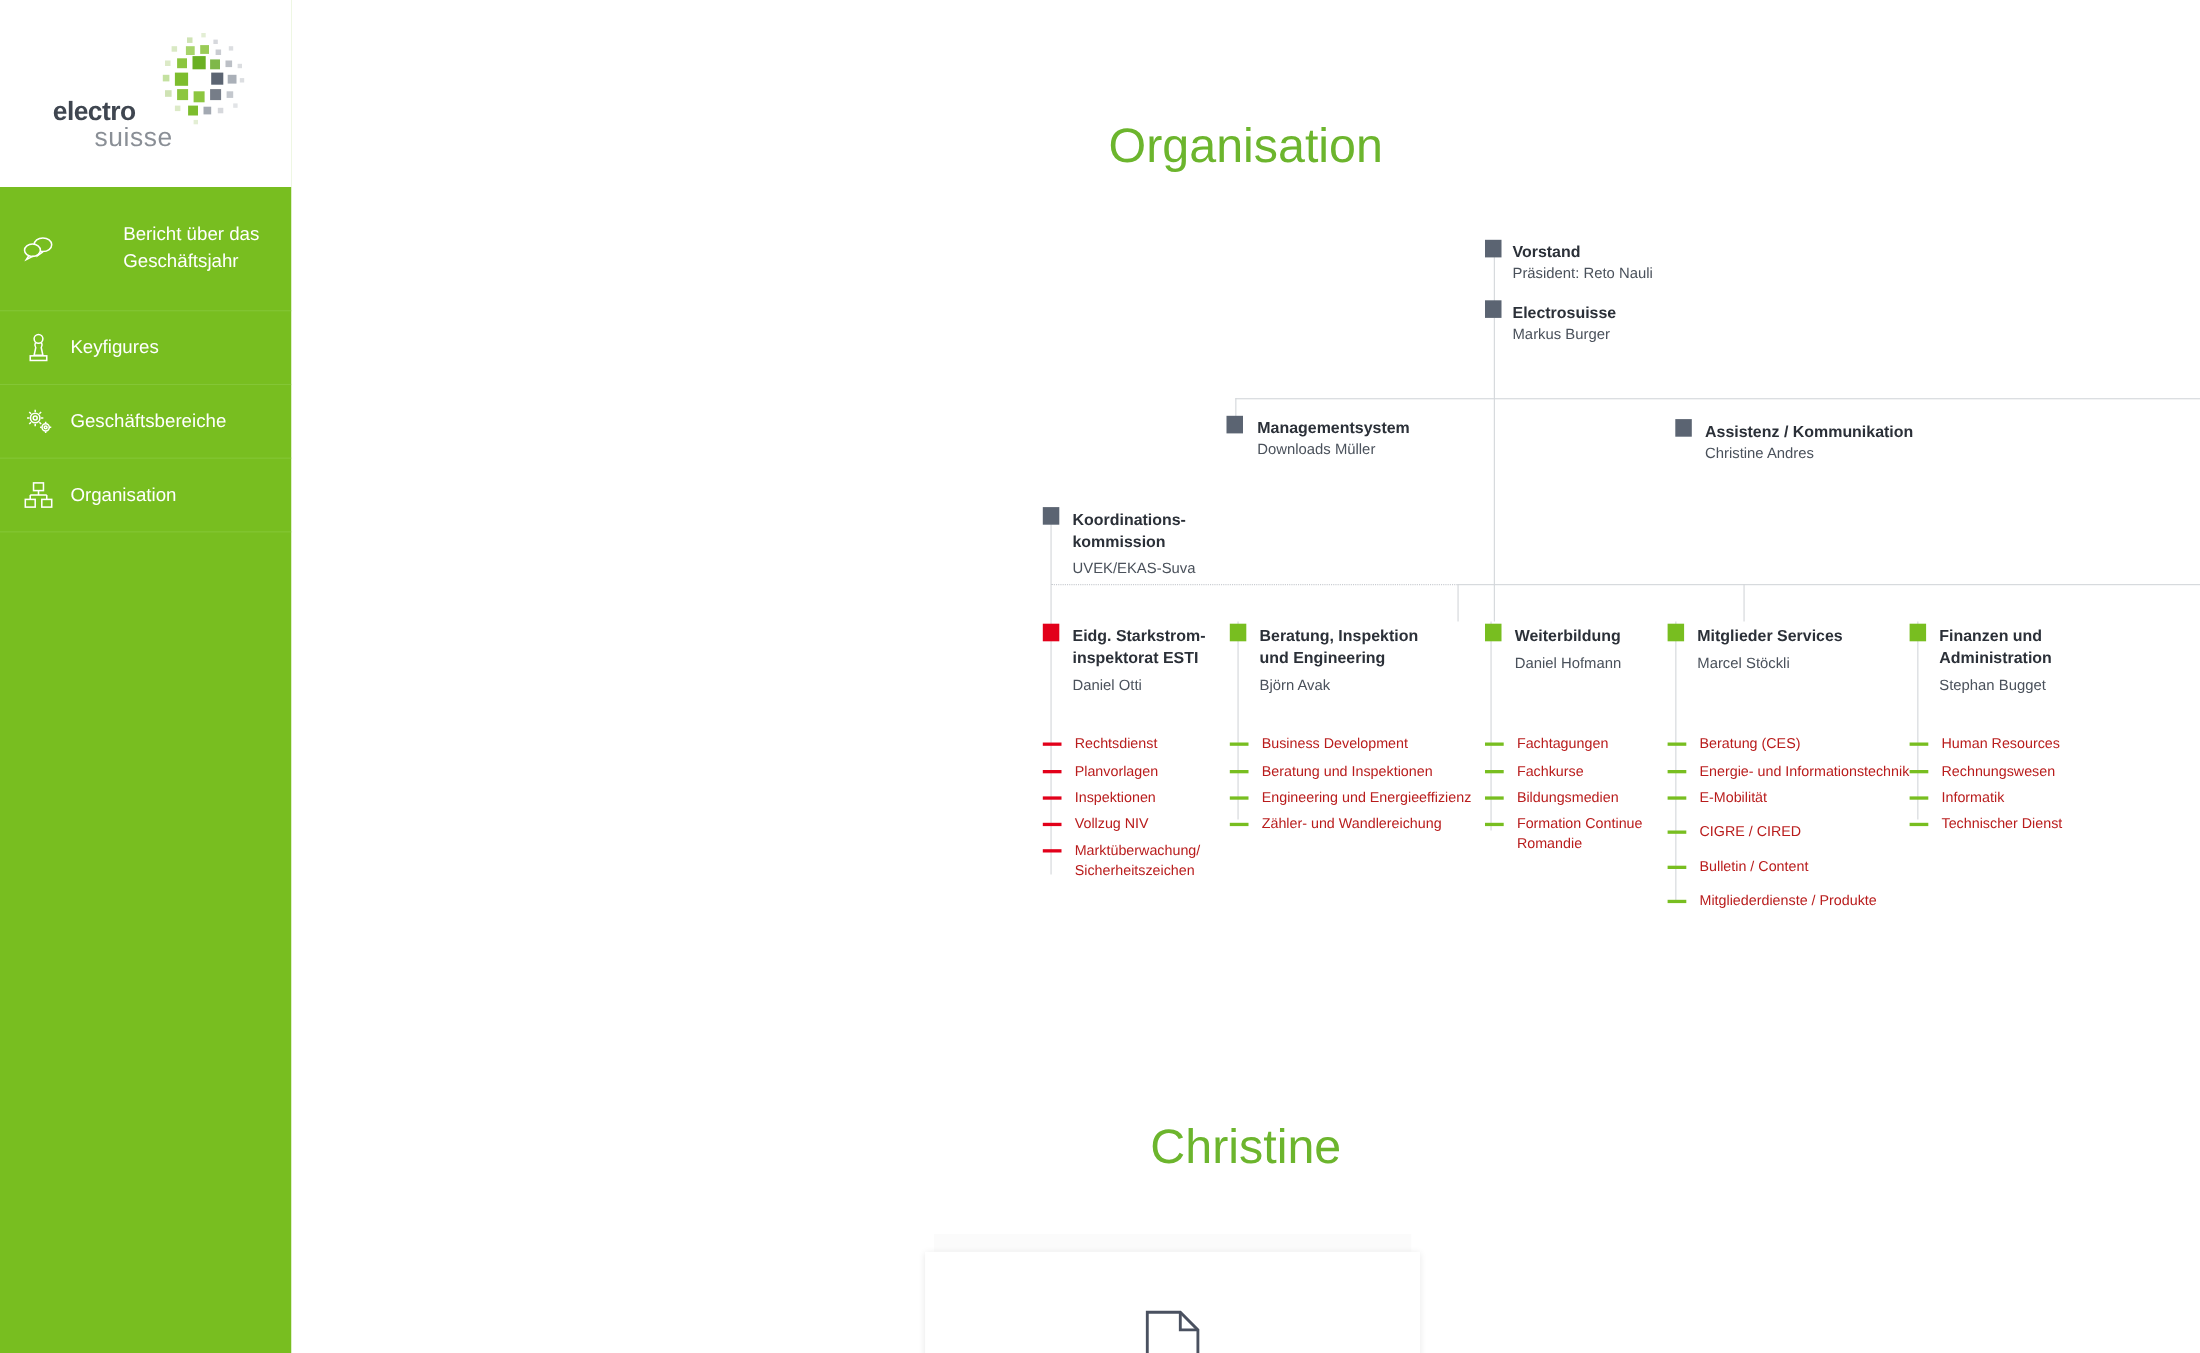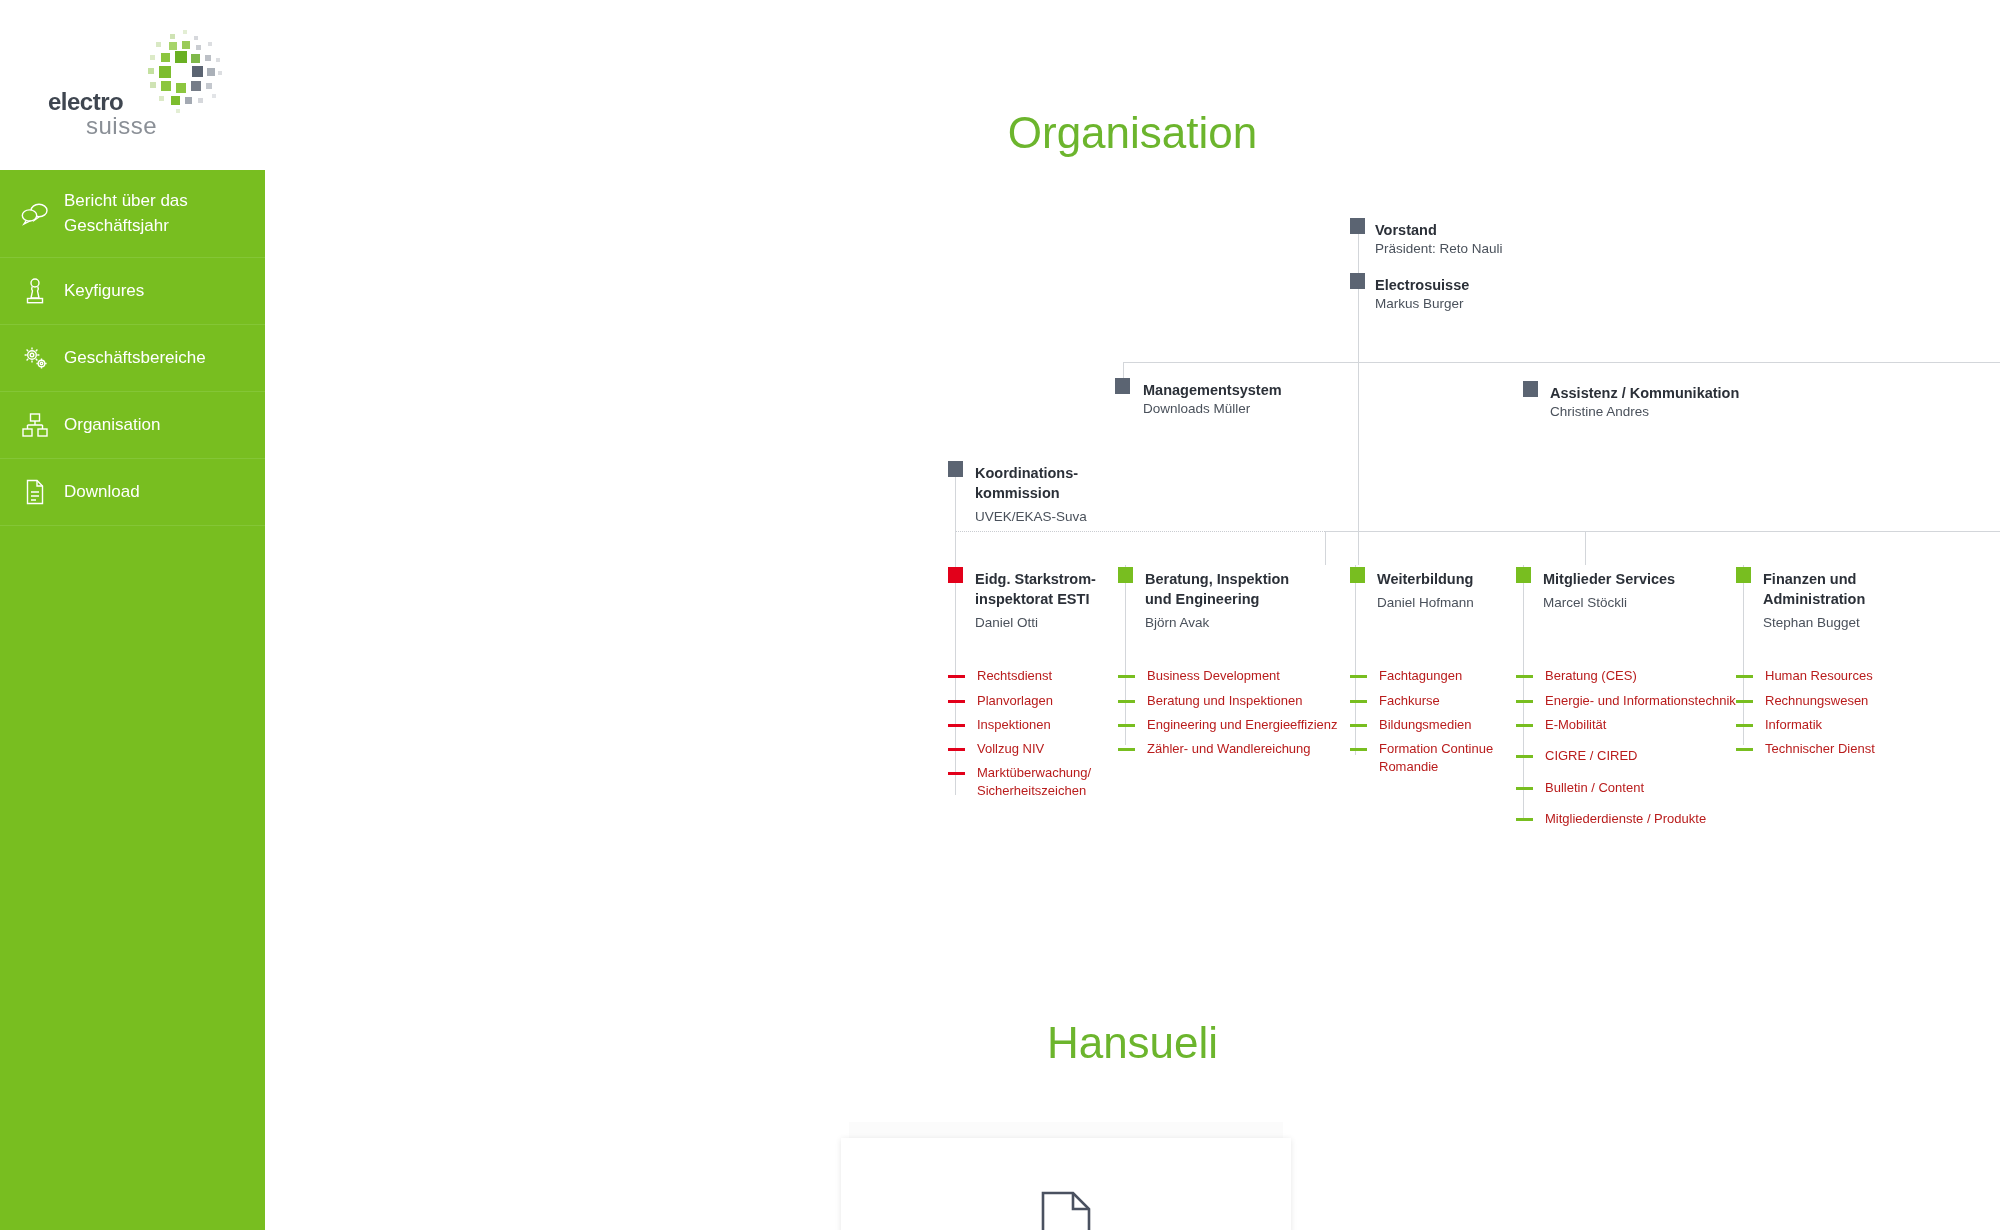--- a/index.html
+++ b/index.html
@@ -68,21 +68,21 @@
   .nav-item .nav-icon {
     width: 34px;
     min-width: 34px;
     height: 34px;
     margin-right: 12px;
     display: flex;
     align-items: center;
     justify-content: center;
   }
   .nav-item .nav-label { line-height: 1.45; }
-  .nav-item.tall { height: 88px; }
+  .nav-item.tall { height: 113px; gap: 48px; }
   .nav-item.std { height: 67px; }
 
   
   #main {
     position: absolute;
     left: 265px; top: 0;
     width: 1735px;
     height: 1230px;
     background: #fff;
   }
@@ -279,30 +279,20 @@
       <svg width="28" height="26" viewBox="0 0 28 26" fill="none" stroke="#ffffff" stroke-width="1.4">
         <rect x="9.5" y="2" width="9" height="7"></rect>
         <rect x="2" y="17" width="9" height="7"></rect>
         <rect x="17" y="17" width="9" height="7"></rect>
         <path d="M14 9 L14 13 M6.5 13 L21.5 13 M6.5 13 L6.5 17 M21.5 13 L21.5 17"></path>
       </svg>
     </span>
     <span class="nav-label">Organisation</span>
   </div>
 
-  <div class="nav-item std">
-    <span class="nav-icon">
-      <svg width="24" height="28" viewBox="0 0 24 28" fill="none" stroke="#ffffff" stroke-width="1.4">
-        <path d="M4.5 2.5 L14 2.5 L19.5 8 L19.5 25.5 L4.5 25.5 Z"></path>
-        <path d="M14 2.5 L14 8 L19.5 8"></path>
-        <path d="M8 14 L16 14 M8 18 L16 18 M8 22 L13 22"></path>
-      </svg>
-    </span>
-    <span class="nav-label">Download</span>
-  </div>
 
 </div>
 
 <div id="main">
 
   <div class="section-title" id="title-organisation">Organisation</div>
 
   <div id="org-chart">
 
     <div class="vline" style="left:1093px; top:232px; height:300px;"></div>
@@ -404,21 +394,21 @@
     <div class="leaf" style="left:1500px; top:667px;">Human Resources</div>
     <div class="dash green" style="left:1471px; top:700px;"></div>
     <div class="leaf" style="left:1500px; top:692px;">Rechnungswesen</div>
     <div class="dash green" style="left:1471px; top:724px;"></div>
     <div class="leaf" style="left:1500px; top:716px;">Informatik</div>
     <div class="dash green" style="left:1471px; top:748px;"></div>
     <div class="leaf" style="left:1500px; top:740px;">Technischer Dienst</div>
 
   </div>
 
-  <div class="section-title" id="title-downloads">Hansueli</div>
+  <div class="section-title" id="title-downloads">Christine</div>
 
   <div id="downloads-area">
     <div class="dl-card-shadowtop"></div>
     <div class="dl-card">
       <span class="dl-doc-icon">
         <svg width="52" height="62" viewBox="0 0 52 62" fill="none" stroke="#4a5160" stroke-width="2.6">
           <path d="M3 3 L33 3 L49 19 L49 59 L3 59 Z"></path>
           <path d="M33 3 L33 19 L49 19"></path>
         </svg>
       </span>

